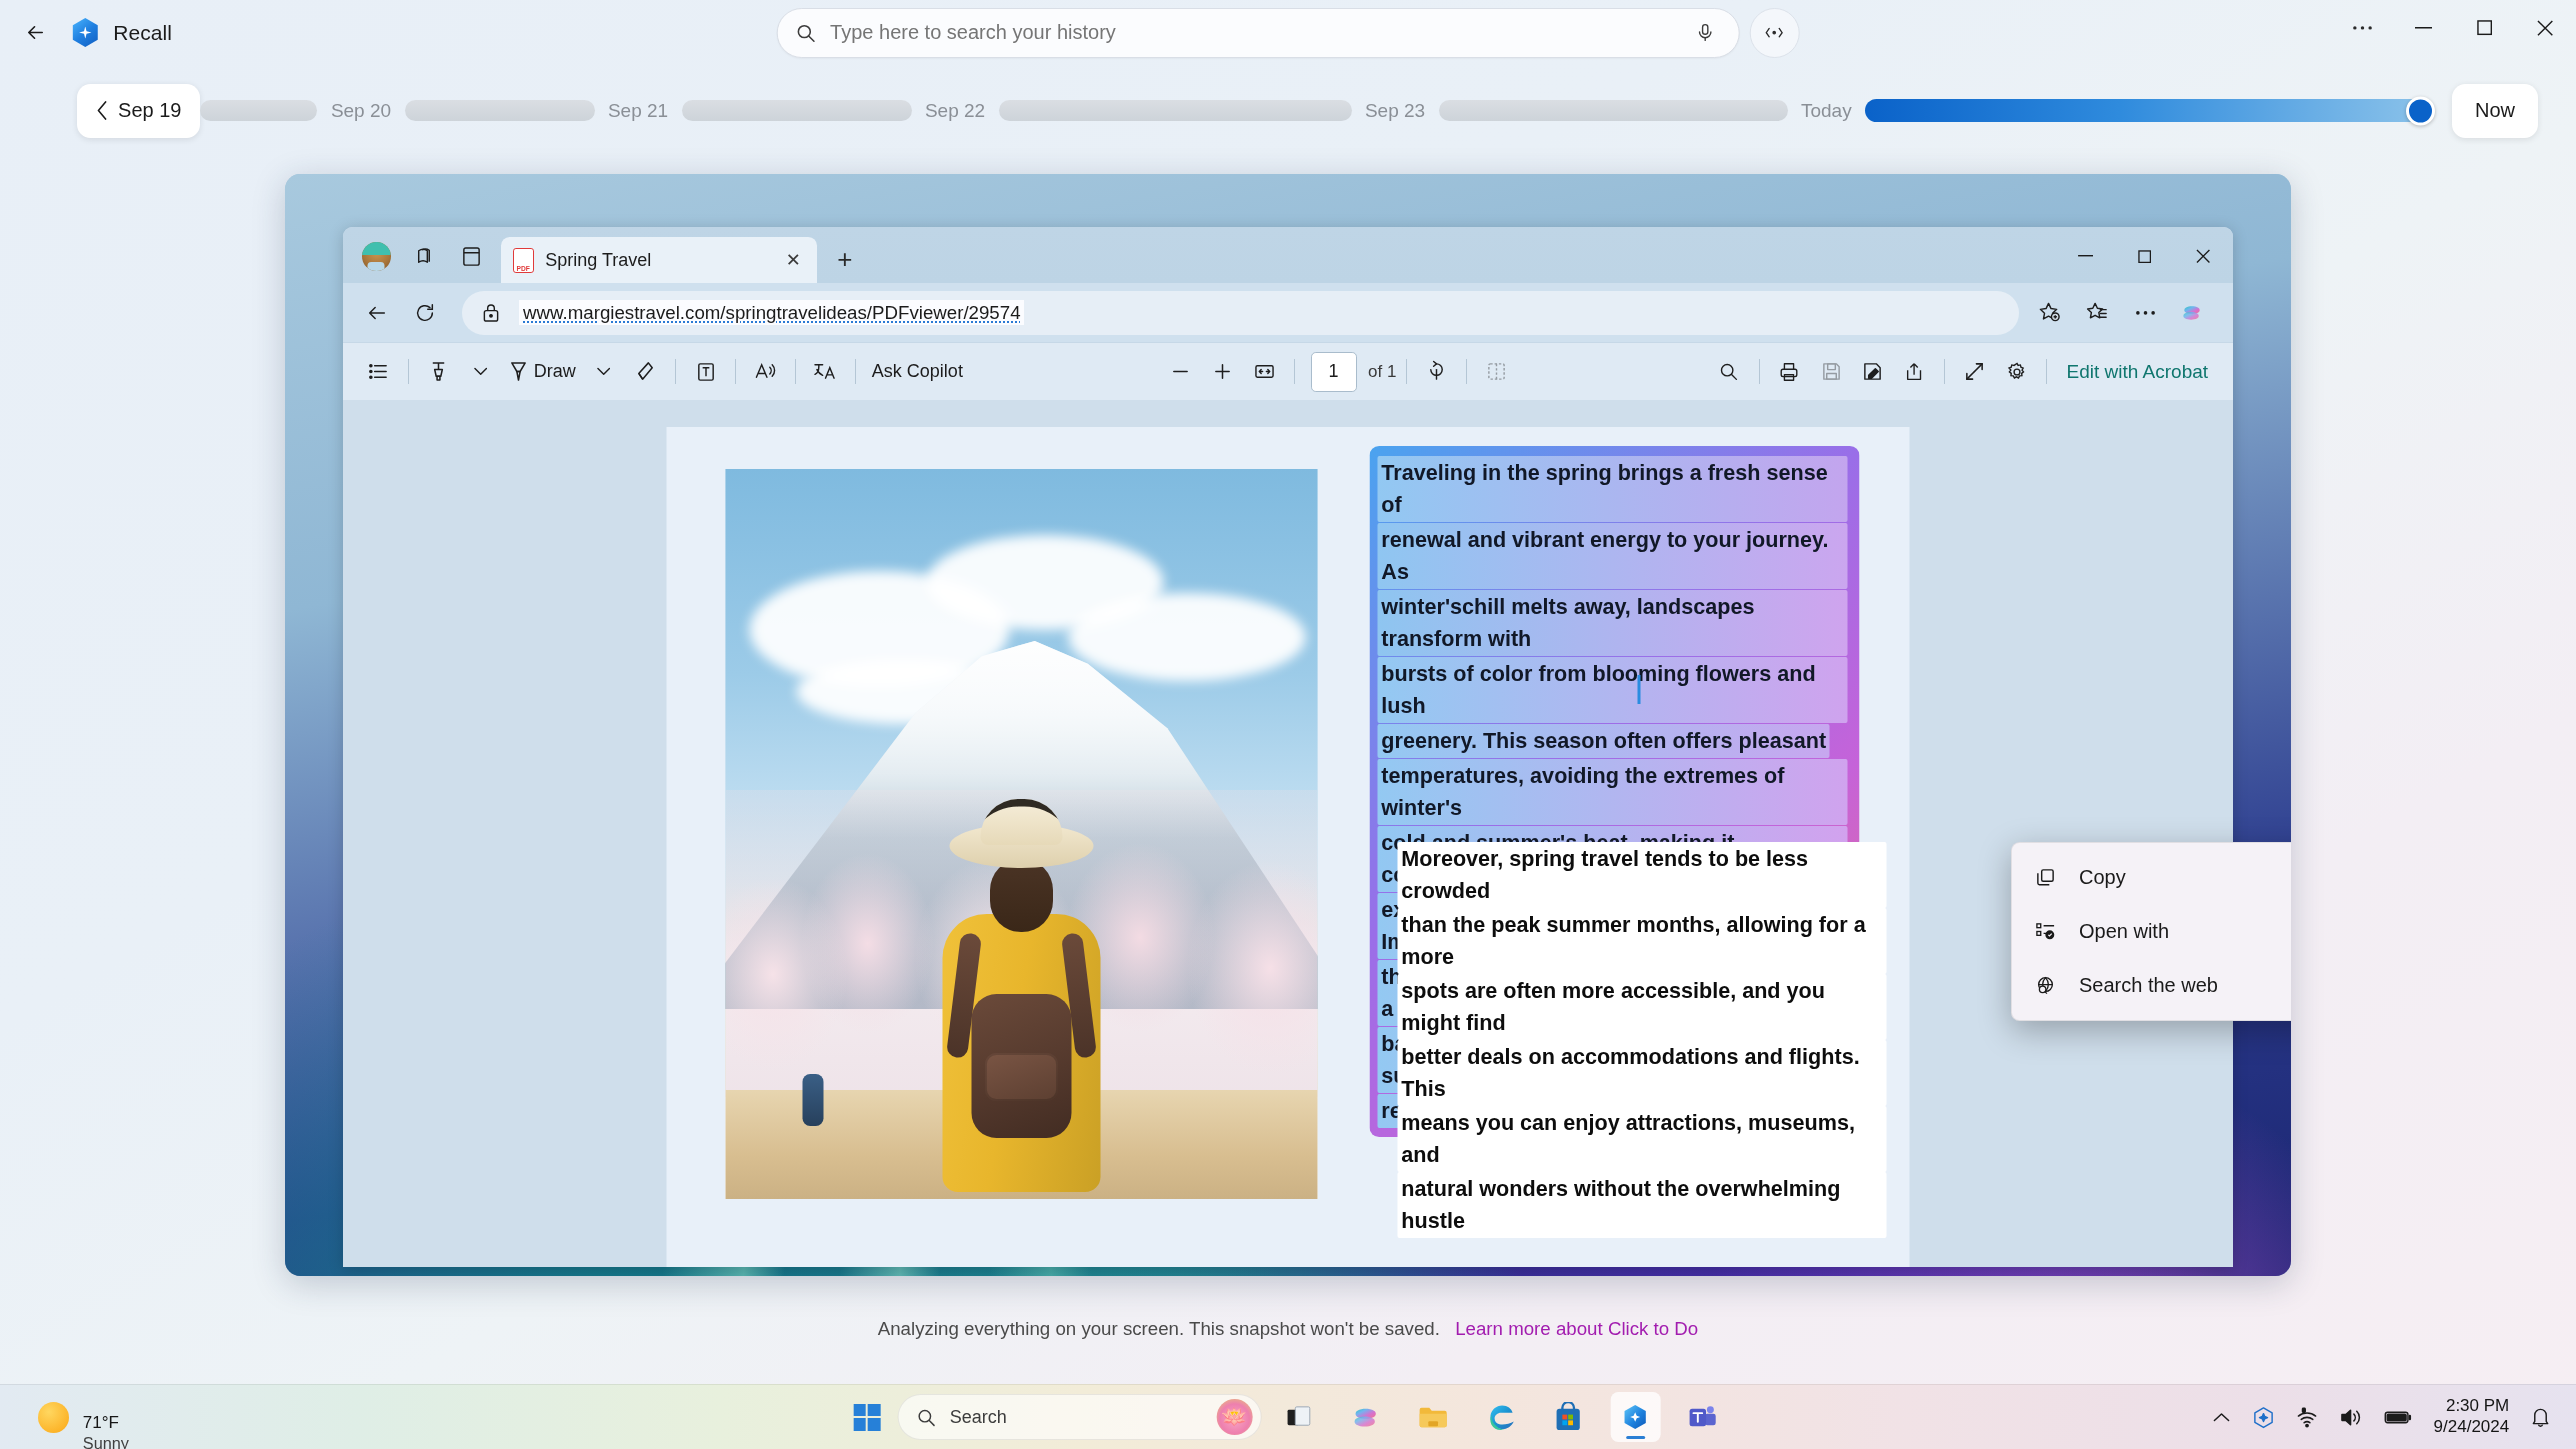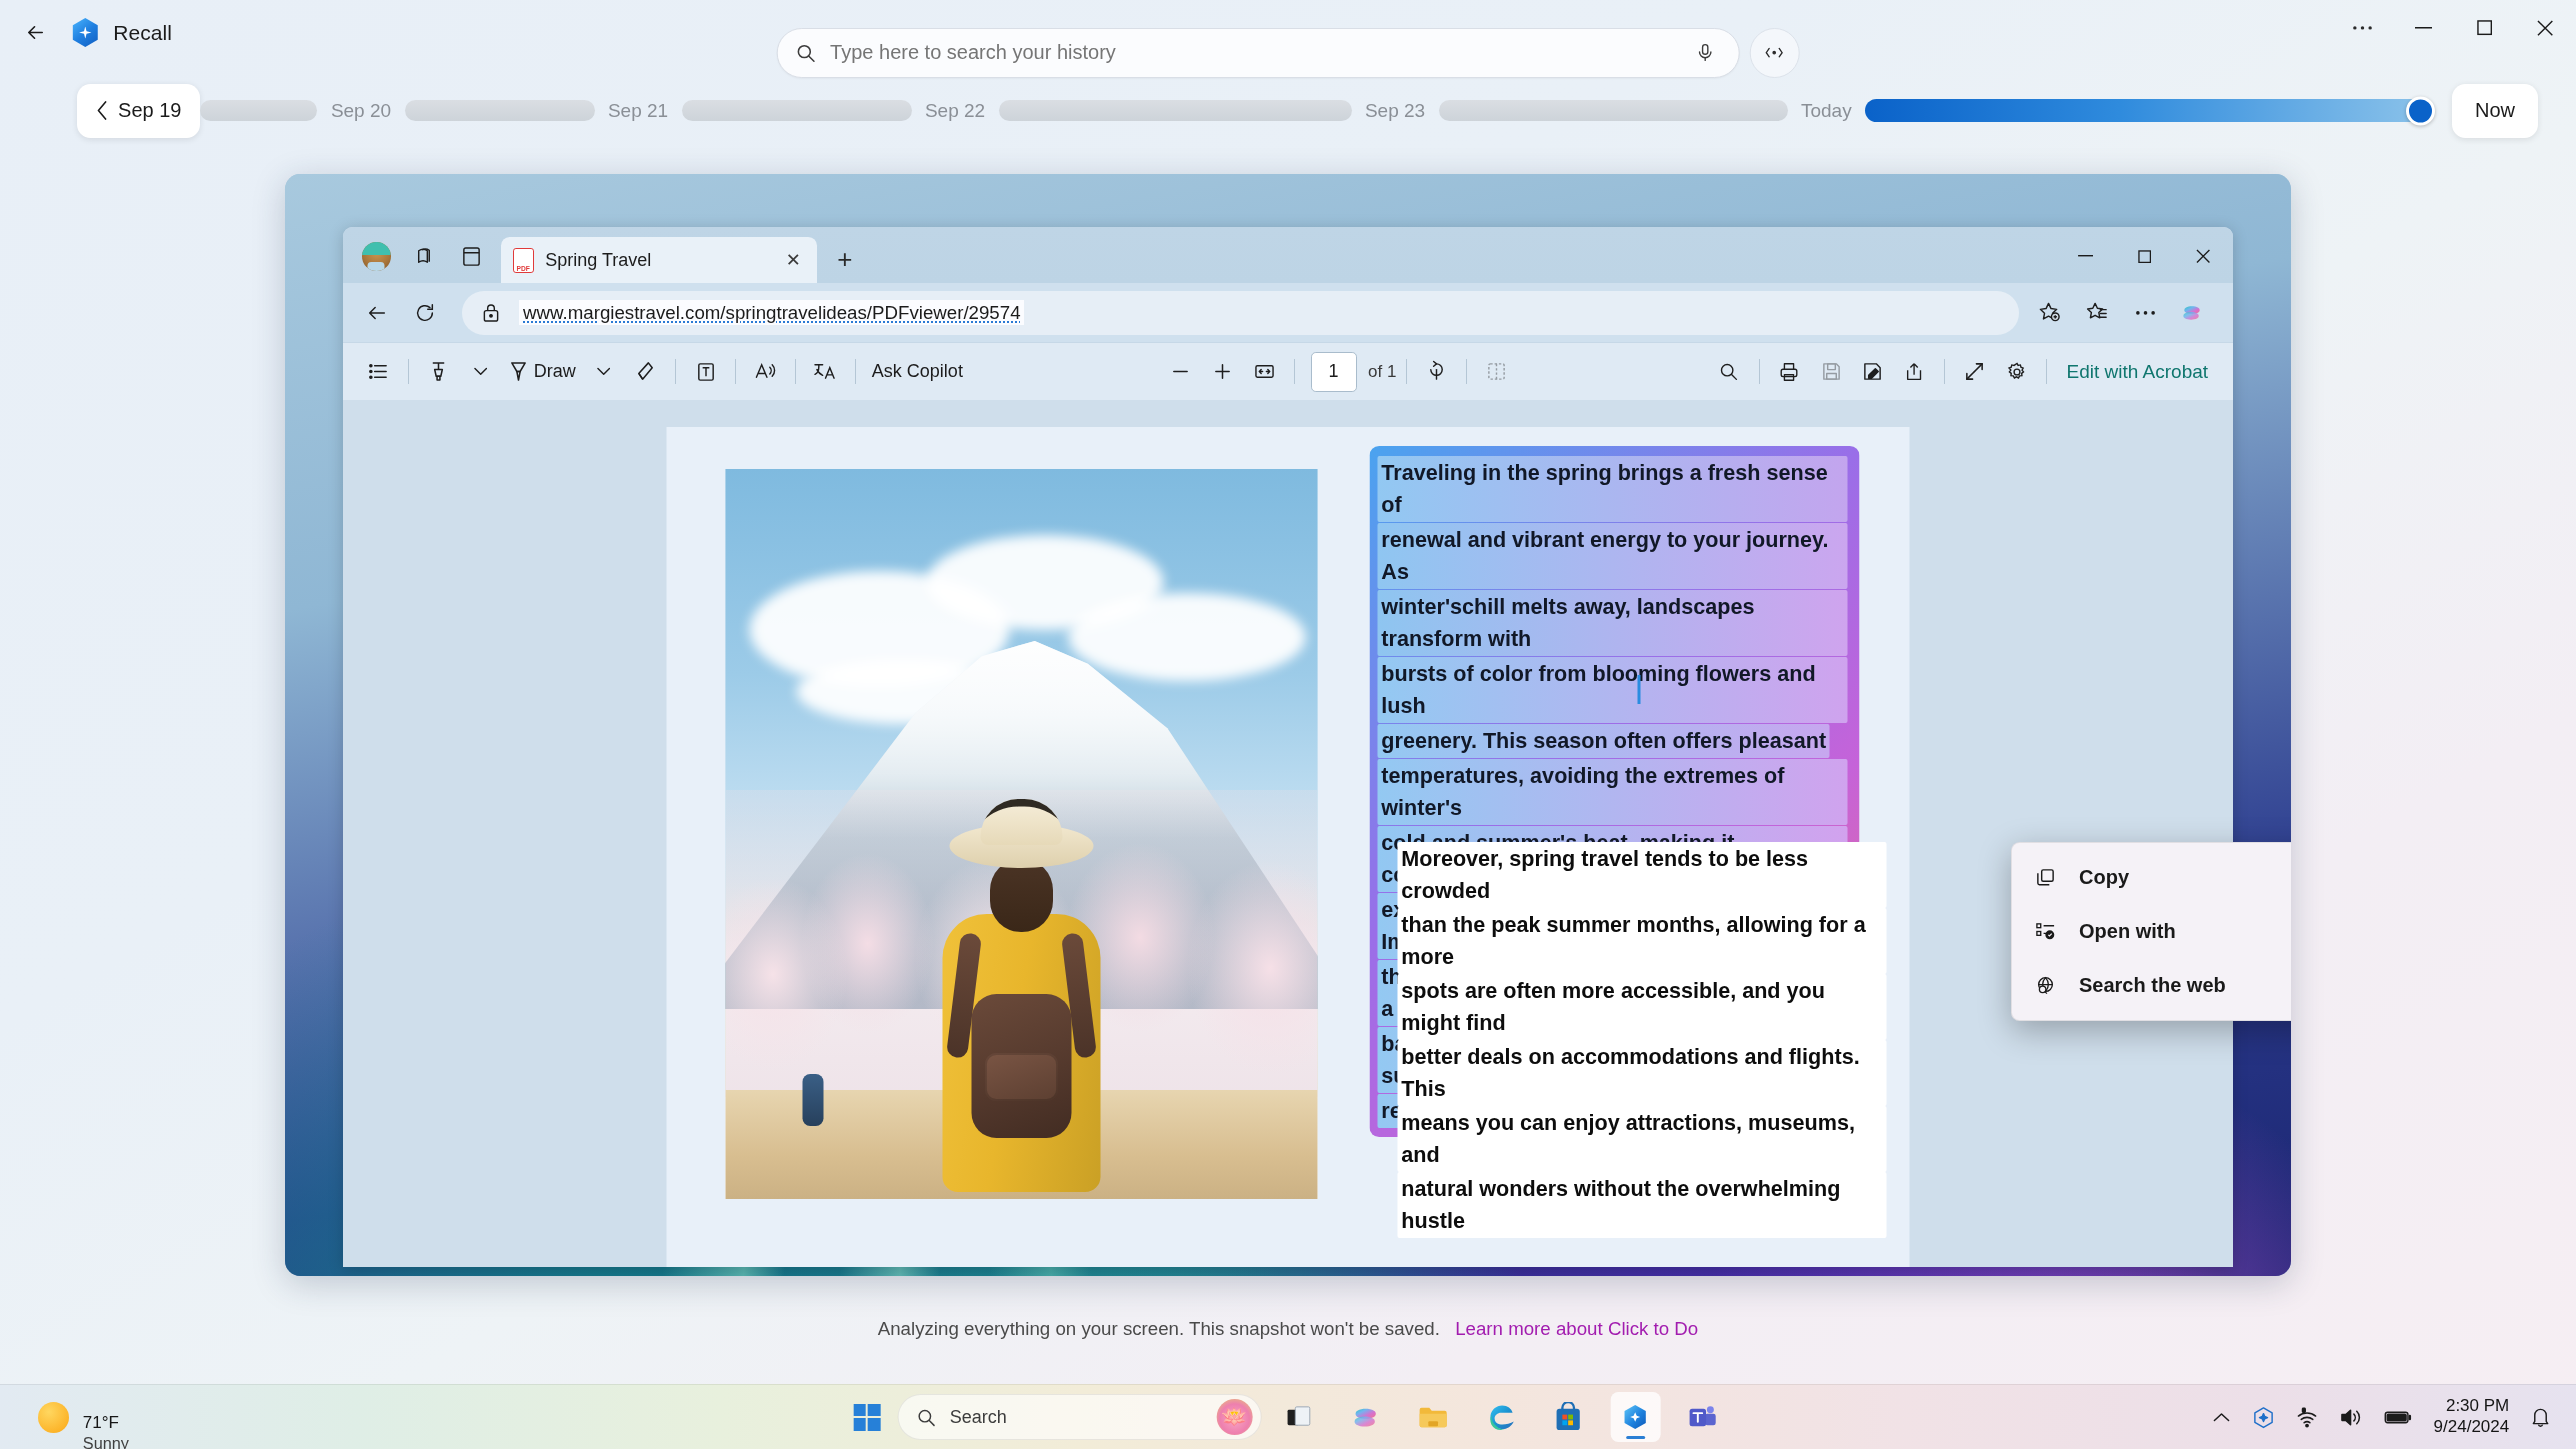--- a/index.html
+++ b/index.html
@@ -37,21 +37,21 @@
     background:#fff;
     clip-path: polygon(50% 0%, 60% 40%, 100% 50%, 60% 60%, 50% 100%, 40% 60%, 0% 50%, 40% 40%);
   }
   .recall-title{
     margin-left:13.4px;font-size:21px;color:#1b1b1b;letter-spacing:0.1px;
   }
 
   
   .search-wrap{
     position:absolute; left:50%; transform:translateX(-50%); top:7.7px;
-    display:flex; align-items:center; gap:9.6px;margin-top:20px;
+    display:flex; align-items:center; gap:9.6px;
   }
   .search-box{
     width:963px;height:50px;border-radius:25px;
     background:#fbfcfe; border:1px solid #d9dee6;
     display:flex;align-items:center;padding:0 17px;
     box-shadow:0 1px 1.9px rgba(0,0,0,.04);
   }
   .search-box .ph{
     flex:1; margin-left:13.4px; font-size:20px; color:#6a6a6a;
     border:none;outline:none;background:transparent;
@@ -363,21 +363,21 @@
   
   .ctxmenu{
     position:absolute;left:1726px;top:668px;width:386px;
     background:#f5f2f7;border-radius:8.6px;
     border:1px solid rgba(0,0,0,.08);
     box-shadow:0 9.6px 33px rgba(0,0,0,.28);
     padding:7.7px 0;z-index:40;
   }
   .ctxitem{
     height:54px;display:flex;align-items:center;padding:0 17px;cursor:pointer;
-    font-size:20px;color:#1a1a1a;font-weight:bold;
+    font-size:20px;color:#1a1a1a;
   }
   .ctxicon{width:33px;display:flex;align-items:center;justify-content:center;color:#1a1a1a;}
   .ctxlabel{margin-left:17px;flex:1;}
 
   
   .statusline{
     position:absolute;left:0;right:0;top:1318px;
     display:flex;align-items:center;justify-content:center;gap:15.3px;
     font-size:18.7px;color:#4a4a4a;
   }

